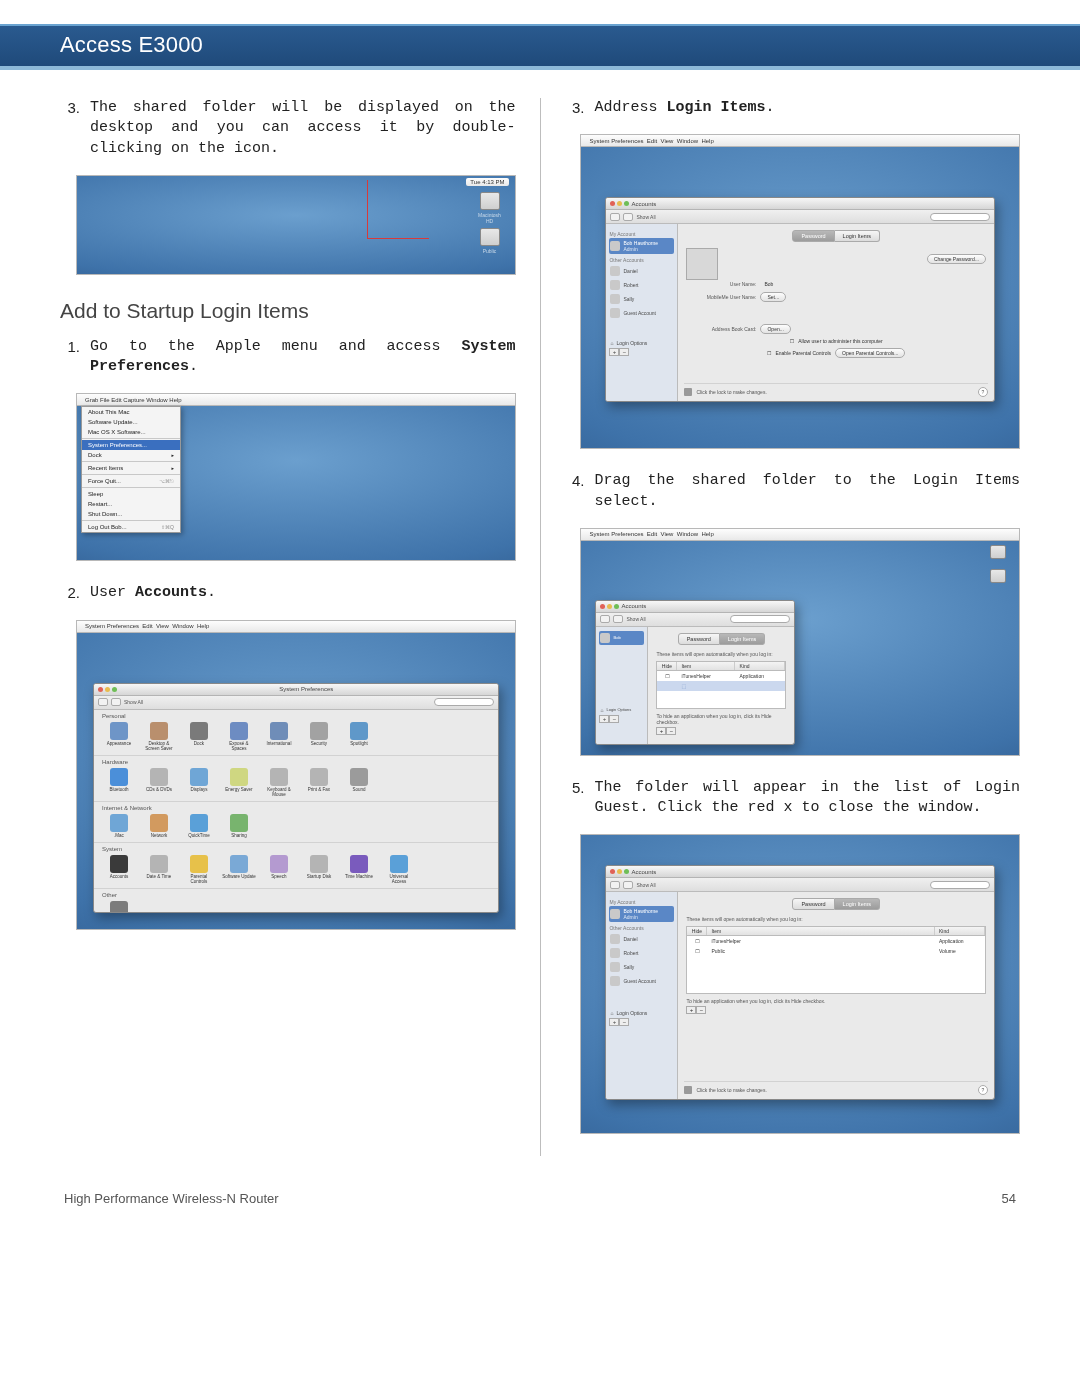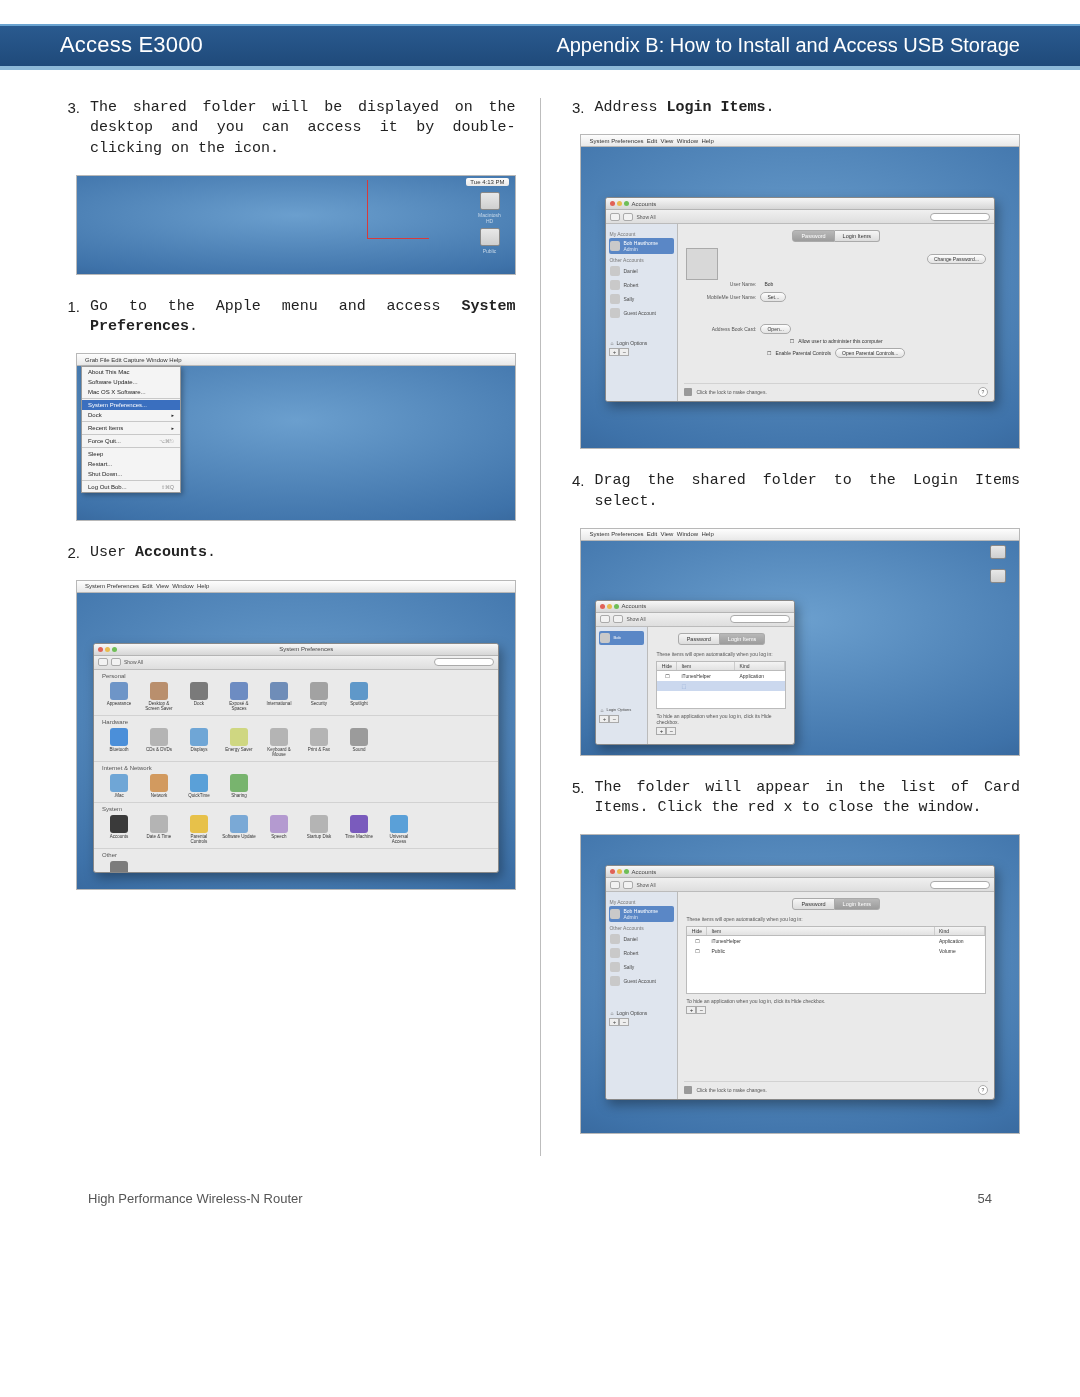--- a/index.html
+++ b/index.html
@@ -224,32 +224,31 @@
   .li-table .th span { padding: 1px 4px; border-right: 1px solid #ccc; }
   .li-table .tr { display: flex; padding: 1px 0; }
   .li-table .tr span { padding: 1px 4px; }
   .c1 { width: 20px; text-align: center; }
   .c2 { flex: 1; }
   .c3 { width: 50px; }
   .note { font-size: 5px; color: #555; margin: 2px 0; }
 
   .footer {
     display: flex; justify-content: space-between;
-    padding: 35px 88px 20px;
+    padding: 35px 64px 20px;
     font-size: 13px; color: #555;
   }
 
   b { font-weight: 700; }
 </style>
 </head>
 <body>
 
 <div class="page-header">
   <div class="left">Access E3000</div>
-  <div class="right">Appendix B: How to Install and Access USB Storage</div>
 </div>
 
 <div class="content">
 
   <div class="col left">
 
     <div class="step">
       <div class="num">3.</div>
       <div class="txt">The shared folder will be displayed on the desktop and you can access it by double-clicking on the icon.</div>
     </div>
@@ -262,20 +261,21 @@
       </div>
       <div class="desk-icon" style="top:52px; right:12px">
         <div class="glyph"></div>
         <div>Public</div>
       </div>
 
       <div class="callout-line" style="top:4px; left:290px; width:1px; height:58px"></div>
       <div class="callout-line" style="top:62px; left:290px; width:62px; height:1px"></div>
     </div>
 
+    <div class="section-heading">Add to Startup Login Items</div>
 
     <div class="step">
       <div class="num">1.</div>
       <div class="txt">
         <span>Go to the Apple menu and access </span><b>System Preferences</b><span>.</span>
       </div>
     </div>
 
     <div class="screenshot mac-bg ss2">
       <div class="mac-menubar">
@@ -649,21 +649,21 @@
                 <span>+</span>
                 <span>−</span>
               </div>
           </div>
         </div>
       </div>
     </div>
 
     <div class="step">
       <div class="num">5.</div>
-      <div class="txt">The folder will appear in the list of Card Items. Click the red x to close the window.</div>
+      <div class="txt">The folder will appear in the list of Login Guest. Click the red x to close the window.</div>
     </div>
 
     <div class="screenshot mac-bg ss-login">
       <div class="mac-window">
         <div class="mac-titlebar">
           <span class="traffic">
               <span class="r"></span>
               <span class="y"></span>
               <span class="g"></span>
             </span>

